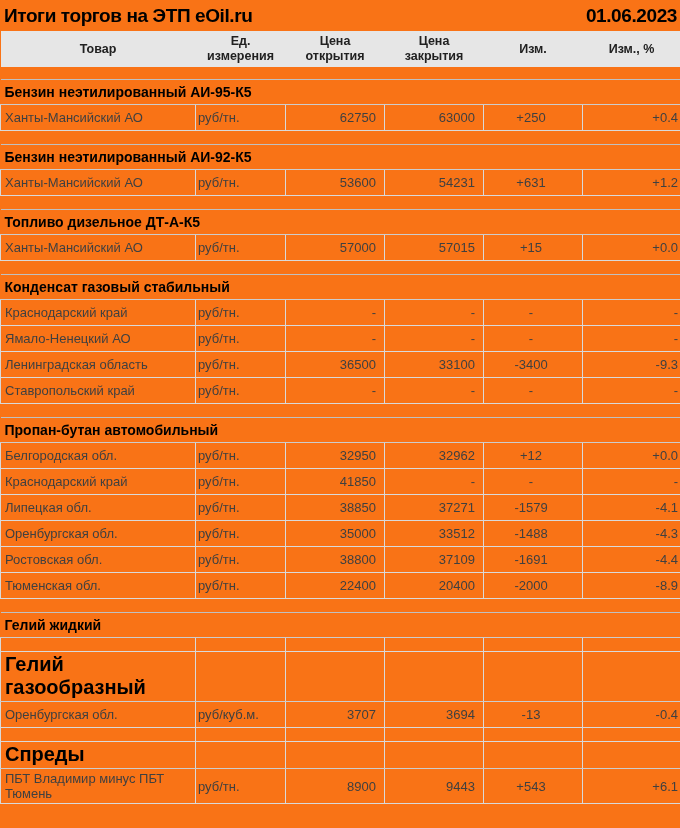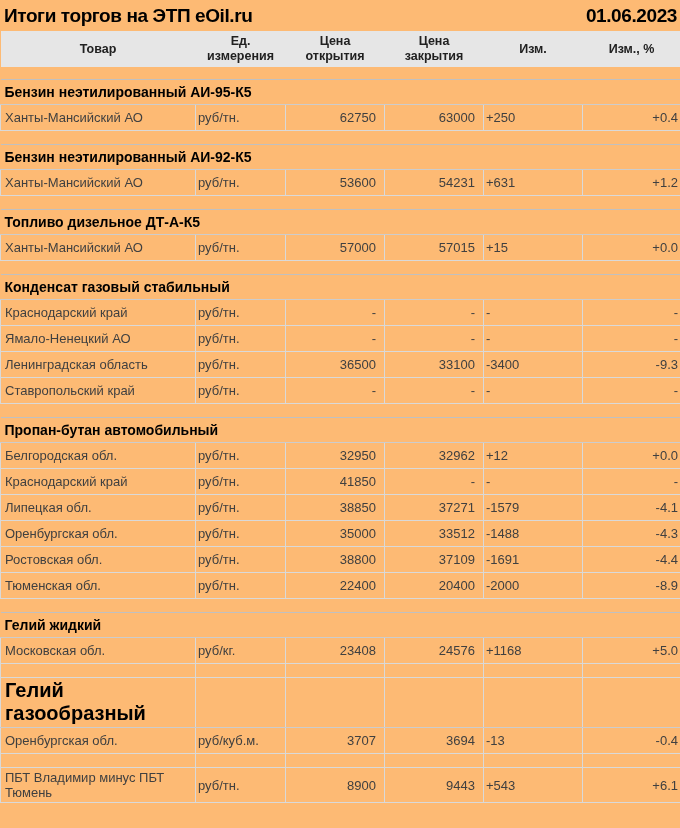--- a/index.html
+++ b/index.html
@@ -1,17 +1,17 @@
 <!DOCTYPE html>
 <html><head>
 <meta charset="utf-8">
 <style>
   html,body { margin:0; padding:0; background:#ffffff; }
   body { width:680px; font-family:"Liberation Sans", sans-serif; -webkit-font-smoothing:antialiased; }
-  .page { position:relative; width:680px; height:828px; overflow:hidden; background:#fdba74; }
+  .page { position:relative; width:680px; height:828px; overflow:hidden; background:#f97316; }
 
   .titlebar { display:flex; justify-content:space-between; align-items:center; height:31px; padding:0 3px 0 4px; box-sizing:border-box; }
   .title, .date { font-size:19px; font-weight:bold; color:#000; letter-spacing:-0.4px; white-space:nowrap; }
 
   table.results { width:680px; border-collapse:collapse; table-layout:fixed; }
   col.c1{width:195px} col.c2{width:90px} col.c3{width:99px} col.c4{width:99px} col.c5{width:99px} col.c6{width:98px}
 
   thead th { background:#e6e6e6; border:none; font-size:12.5px; font-weight:bold; color:#212121;
              text-align:center; vertical-align:middle; height:34px; padding:1px 4px; line-height:1.2; }
 
@@ -24,21 +24,21 @@
   
   tr.secb td { font-size:20px; font-weight:bold; color:#000; text-align:left;
                padding:1px 0 2px 4px; height:21px; vertical-align:middle;
                border:1px solid #d9d9d9; border-top:1px solid #c0c0c0; border-bottom:1px solid #cccccc; }
 
   tr.r td { border:1px solid #d9d9d9; font-size:13px; color:#404040; height:21px;
             line-height:15px; vertical-align:middle; padding:2px 2px; overflow:hidden; }
   td.c-prod  { text-align:left;  padding-left:4px !important; }
   td.c-unit  { text-align:left; }
   td.c-open, td.c-close { text-align:right; padding-right:8px !important; }
-  td.c-chg   { text-align:left; padding-right:6px !important; }
+  td.c-chg   { text-align:center; padding-right:6px !important; }
   td.c-pct   { text-align:right; padding-right:2px !important; }
   .pos { color:#008000; }
   .neg { color:#c00000; }
 
   tr.gap td  { height:13px; border:none; padding:0; }
   tr.gapb td { height:13px; border:1px solid #d9d9d9; border-top:none; padding:0; }
 </style>
 </head>
 <body>
 
@@ -201,28 +201,20 @@
           <td class="c-close">20400</td>
           <td class="c-chg neg">-2000</td>
           <td class="c-pct neg">-8.9</td>
         </tr>
         <tr class="gap">
           <td colspan="6"></td>
         </tr>
         <tr class="sec">
           <td colspan="6">Гелий жидкий</td>
         </tr>
-        <tr class="r">
-          <td class="c-prod">Московская обл.</td>
-          <td class="c-unit">руб/кг.</td>
-          <td class="c-open">23408</td>
-          <td class="c-close">24576</td>
-          <td class="c-chg pos">+1168</td>
-          <td class="c-pct pos">+5.0</td>
-        </tr>
         <tr class="gapb">
           <td></td>
           <td></td>
           <td></td>
           <td></td>
           <td></td>
           <td></td>
         </tr>
         <tr class="secb">
           <td>Гелий газообразный</td>
@@ -241,20 +233,28 @@
           <td class="c-pct neg">-0.4</td>
         </tr>
         <tr class="gapb">
           <td></td>
           <td></td>
           <td></td>
           <td></td>
           <td></td>
           <td></td>
         </tr>
+        <tr class="secb">
+          <td>Спреды</td>
+          <td></td>
+          <td></td>
+          <td></td>
+          <td></td>
+          <td></td>
+        </tr>
         <tr class="r">
           <td class="c-prod">ПБТ Владимир минус ПБТ Тюмень</td>
           <td class="c-unit">руб/тн.</td>
           <td class="c-open">8900</td>
           <td class="c-close">9443</td>
           <td class="c-chg pos">+543</td>
           <td class="c-pct pos">+6.1</td>
         </tr>
       </tbody>
   </table>

